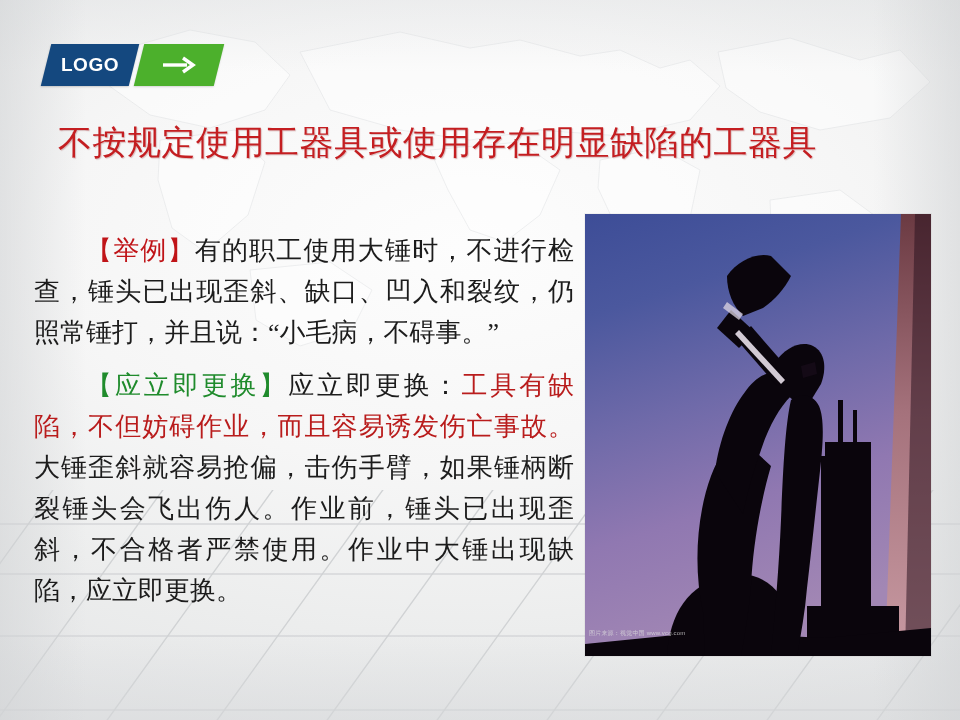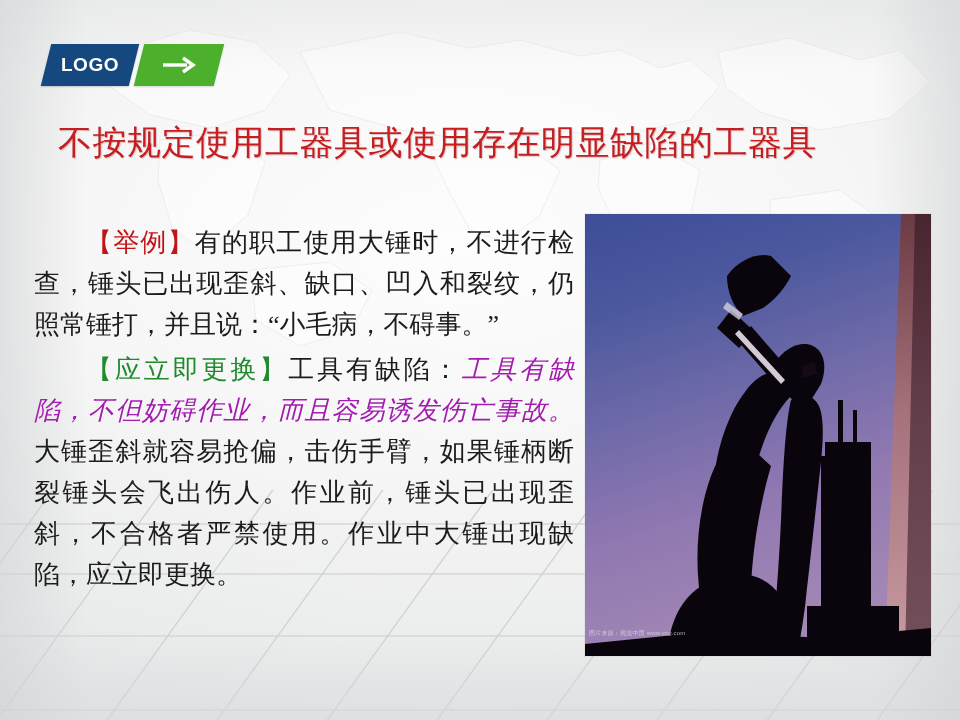--- a/index.html
+++ b/index.html
@@ -121,26 +121,26 @@
     top: 218px;
     width: 540px;
     font-size: 26px;
     line-height: 41px;
     color: #1c1c1c;
     z-index: 5;
     text-align: justify;
     text-justify: inter-ideograph;
   }
   .body-copy p {
-    margin: 4px 0 3px 0;
+    margin: 12px 0 3px 0;
     text-indent: 2em;
   }
   .tag-red { color: #c01418; }
   .tag-green { color: #1f8b2c; }
-  .em-red { color: #a21caf; font-style: italic; }
+  .em-red { color: #b91c1c; }
 
   
   .photo {
     position: absolute;
     left: 585px;
     top: 214px;
     width: 346px;
     height: 442px;
     overflow: hidden;
     z-index: 6;
@@ -222,21 +222,21 @@
     </div>
   </div>
 
   <h1 class="title">不按规定使用工器具或使用存在明显缺陷的工器具</h1>
 
   <div class="body-copy">
     <p>
       <span class="tag-red">【举例】</span><span>有的职工使用大锤时，不进行检查，锤头已出现歪斜、缺口、凹入和裂纹，仍照常锤打，并且说：“小毛病，不碍事。”</span>
     </p>
     <p>
-      <span class="tag-green">【应立即更换】</span><span>工具有缺陷：</span><span class="em-red">工具有缺陷，不但妨碍作业，而且容易诱发伤亡事故。</span><span>大锤歪斜就容易抢偏，击伤手臂，如果锤柄断裂锤头会飞出伤人。作业前，锤头已出现歪斜，不合格者严禁使用。作业中大锤出现缺陷，应立即更换。</span>
+      <span class="tag-green">【应立即更换】</span><span>应立即更换：</span><span class="em-red">工具有缺陷，不但妨碍作业，而且容易诱发伤亡事故。</span><span>大锤歪斜就容易抢偏，击伤手臂，如果锤柄断裂锤头会飞出伤人。作业前，锤头已出现歪斜，不合格者严禁使用。作业中大锤出现缺陷，应立即更换。</span>
     </p>
   </div>
 
   <div class="photo">
     <svg viewBox="0 0 346 442" preserveAspectRatio="none" aria-hidden="true">
       <defs>
         <linearGradient id="skyGrad" x1="0" y1="0" x2="0.25" y2="1">
           <stop offset="0%" stop-color="#3d4d97"></stop>
           <stop offset="22%" stop-color="#4b589e"></stop>
           <stop offset="48%" stop-color="#6f6aa9"></stop>

